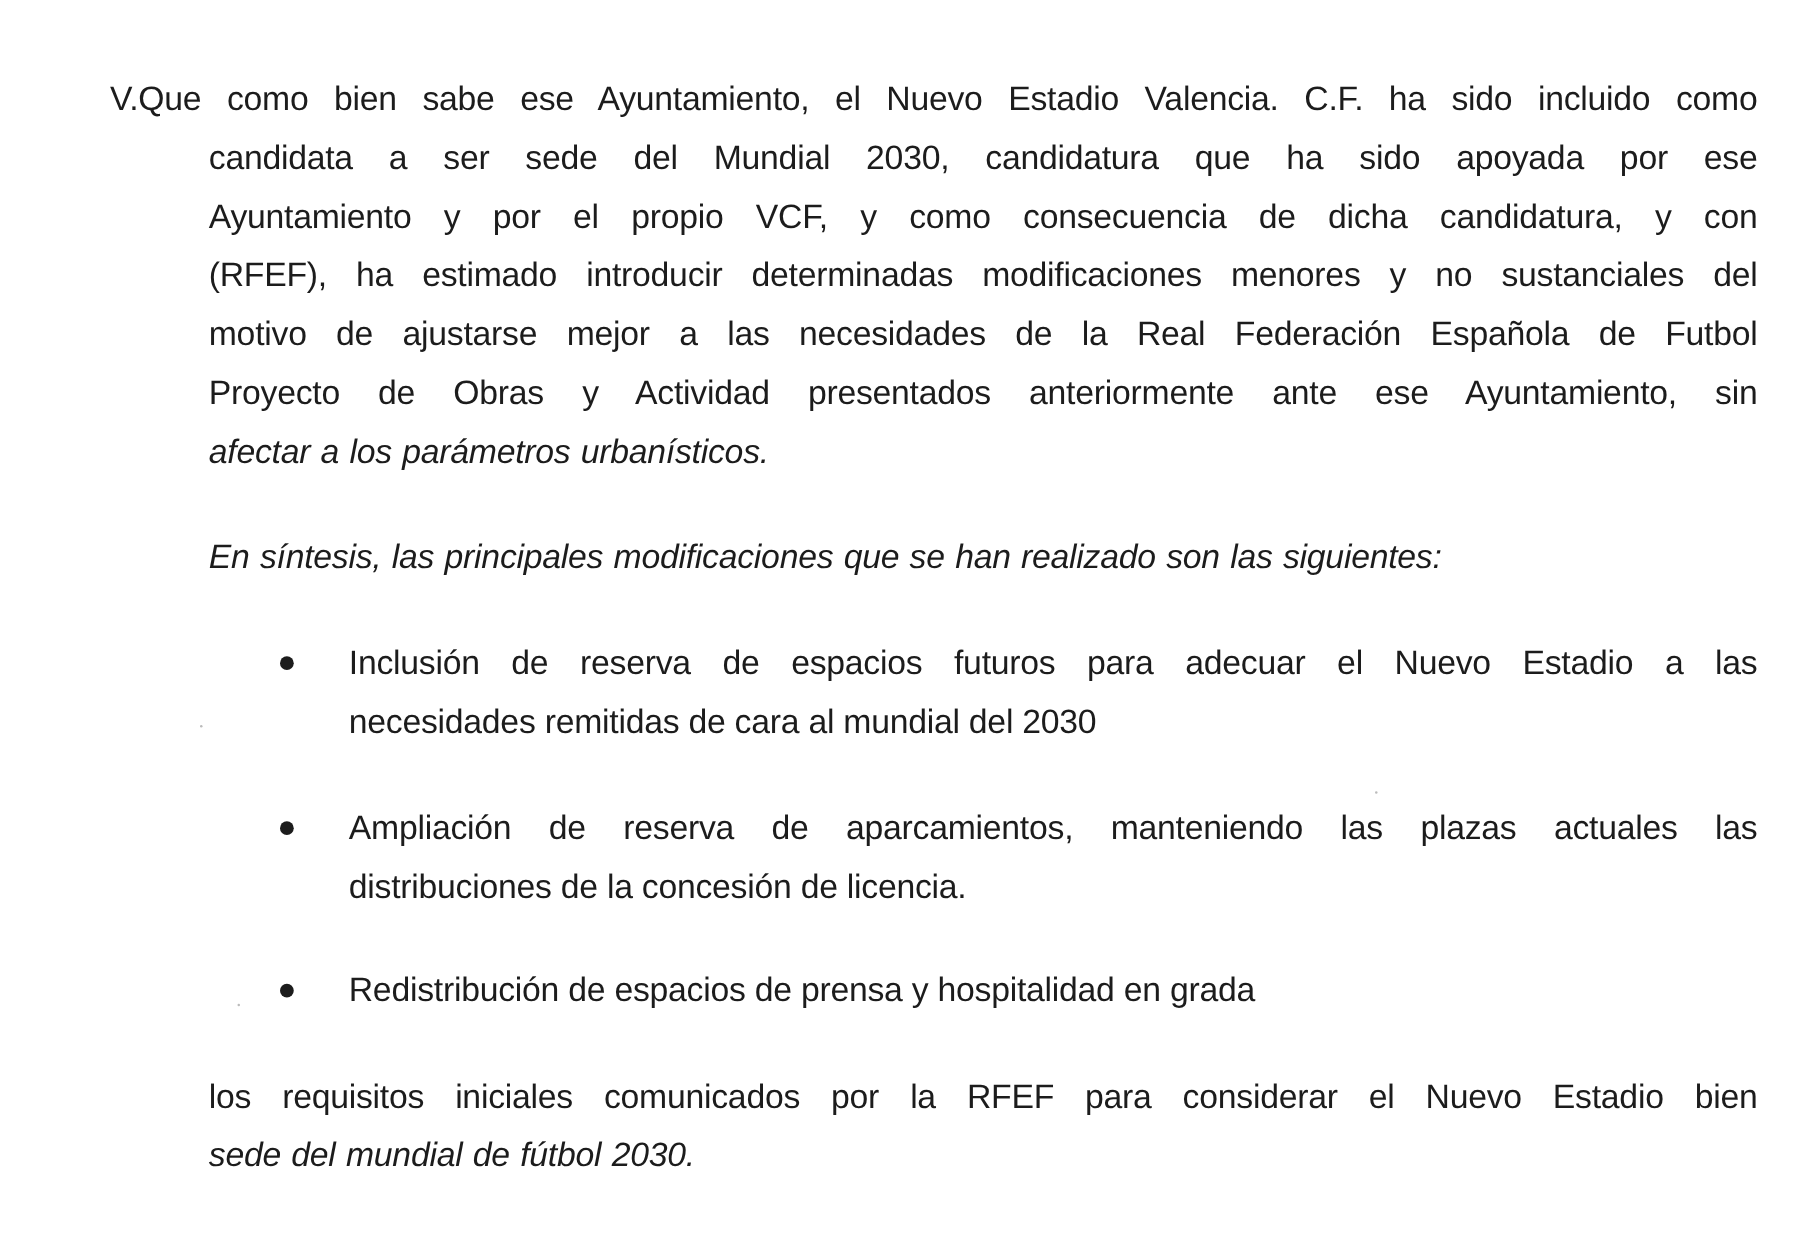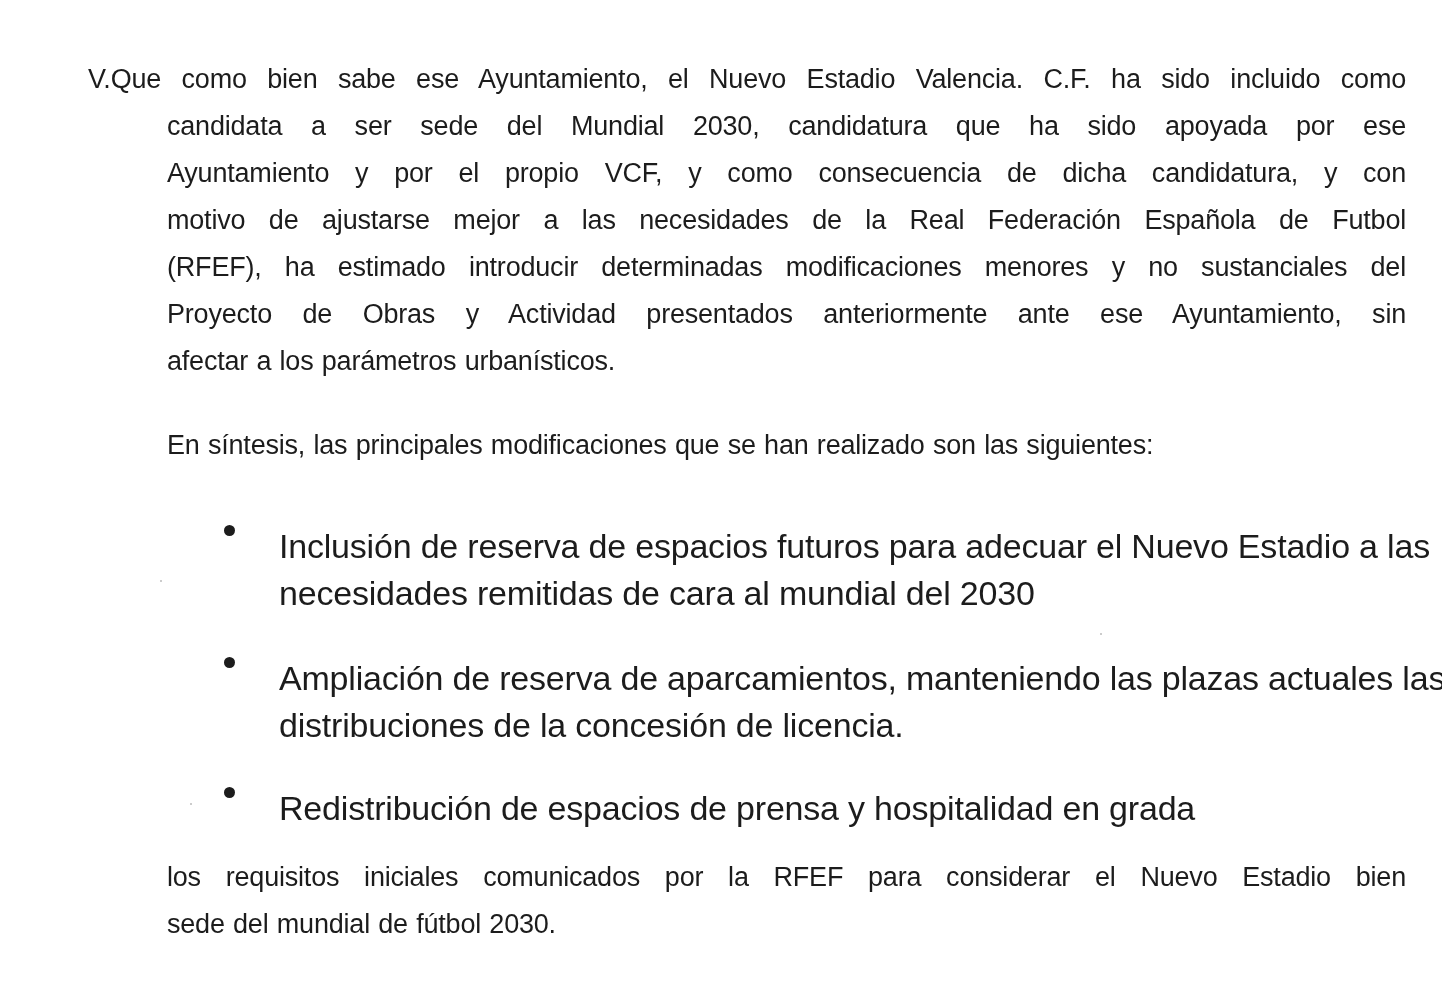--- a/index.html
+++ b/index.html
@@ -30,20 +30,21 @@
       word-spacing: 1px;
     }
     .para .line {
       display: block;
       white-space: nowrap;
       text-align: justify;
       text-align-last: justify;
     }
     .para .line.last {
       text-align-last: left;
+      font-style: italic;
     }
     #p1 {
       left: 88px;
       top: 56px;
       width: 1318px;
     }
     #p1 .first {
       margin-left: 0;
     }
     #p1 .rest {
@@ -73,23 +74,23 @@
       left: 2px;
       top: 18px;
       width: 11px;
       height: 11px;
       border-radius: 50%;
       background: #1c1c1c;
     }
     .bullet-text {
       position: absolute;
       left: 57px;
-      top: 16px;
+      top: 0;
       width: 1127px;
-      font-size: 34px;
+      font-size: 27px;
       line-height: 47px;
       letter-spacing: -0.2px;
     }
     .bullet-text .line {
       display: block;
       white-space: nowrap;
       text-align: justify;
       text-align-last: justify;
     }
     .bullet-text .line.last {
@@ -112,22 +113,22 @@
   </style>
 </head>
 <body>
 
 <div class="page">
 
   <div class="para" id="p1">
     <span class="line first">V.Que como bien sabe ese Ayuntamiento, el Nuevo Estadio Valencia. C.F. ha sido incluido como</span>
     <span class="line rest">candidata a ser sede del Mundial 2030, candidatura que ha sido apoyada por ese</span>
     <span class="line rest">Ayuntamiento y por el propio VCF, y como consecuencia de dicha candidatura, y con</span>
+    <span class="line rest">(RFEF), ha estimado introducir determinadas modificaciones menores y no sustanciales del</span>
     <span class="line rest">motivo de ajustarse mejor a las necesidades de la Real Federación Española de Futbol</span>
-    <span class="line rest">(RFEF), ha estimado introducir determinadas modificaciones menores y no sustanciales del</span>
     <span class="line rest">Proyecto de Obras y Actividad presentados anteriormente ante ese Ayuntamiento, sin</span>
     <span class="line rest last">afectar a los parámetros urbanísticos.</span>
   </div>
 
   <div class="para" id="p2">
     <span class="line last">En síntesis, las principales modificaciones que se han realizado son las siguientes:</span>
   </div>
 
   <div class="bullet-item" id="b1">
     <span class="bullet-dot"></span>

